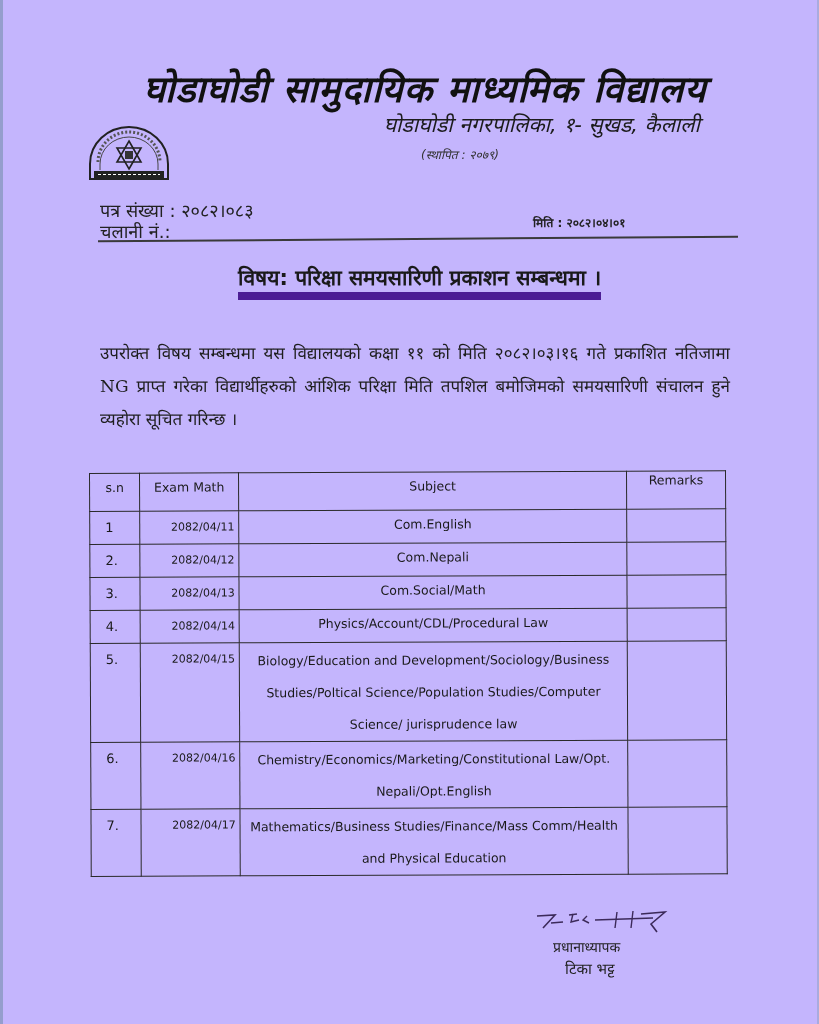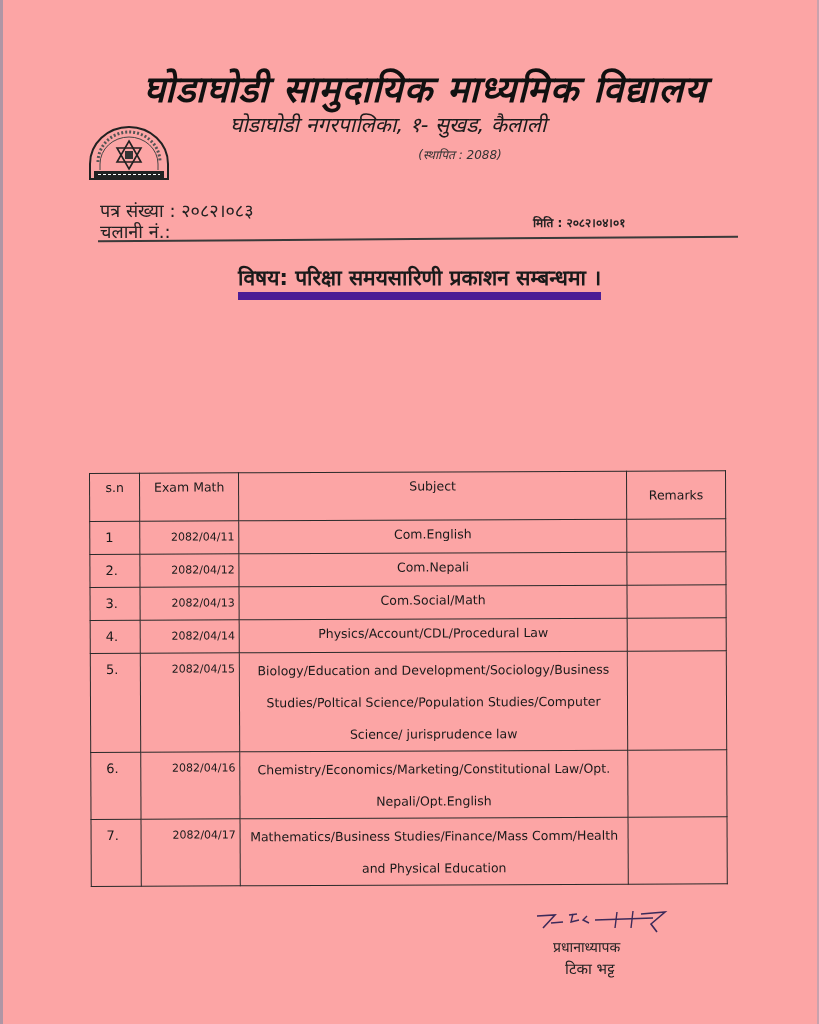--- a/index.html
+++ b/index.html
@@ -3,32 +3,32 @@
 <meta charset="utf-8">
 <style>
   html, body { margin: 0; padding: 0; }
   body {
     width: 819px; height: 1024px; overflow: hidden;
     background: #fdfdfd;
     font-family: "DejaVu Sans", sans-serif;
     color: #1a1a1a;
     position: relative;
   }
-  .page { position: absolute; left: 0; top: 0; width: 819px; height: 1024px; background: #fca5a5; }
+  .page { position: absolute; left: 0; top: 0; width: 819px; height: 1024px; background: #c4b5fd; }
   .edge-left { position: absolute; left: 0; top: 0; width: 3px; height: 1024px; background: #6f8aa6; opacity: .55; }
   .edge-right { position: absolute; right: 0; top: 0; width: 2px; height: 1024px; background: #8aa0b8; opacity: .45; }
 
   .school-name {
     position: absolute; left: 105px; top: 62px; width: 640px;
     font-family: "DejaVu Sans", sans-serif; font-style: italic; font-weight: bold;
     font-size: 37px; letter-spacing: 1px; text-align: center; color: #111;
   }
   .school-address {
     position: absolute; left: 230px; top: 110px; width: 470px;
-    font-style: italic; font-size: 21px; text-align: left; color: #1c1c1c;
+    font-style: italic; font-size: 21px; text-align: right; color: #1c1c1c;
   }
   .established {
     position: absolute; left: 390px; top: 146px; width: 140px;
     font-style: italic; font-size: 12px; text-align: center; color: #333;
   }
   .logo {
     position: absolute; left: 86px; top: 124px; width: 86px; height: 58px;
   }
   .ref-block { position: absolute; left: 100px; top: 200px; font-size: 18px; line-height: 21px; color: #222; }
   .date-line { position: absolute; left: 533px; top: 214px; font-size: 12px; color: #222; font-weight: bold; }
@@ -45,21 +45,21 @@
     position: absolute; left: 100px; top: 430px; width: 630px; text-align: center;
     font-family: "DejaVu Sans", sans-serif; font-size: 27px; color: #1a1a1a;
   }
   table.routine {
     position: absolute; left: 89px; top: 473px; width: 637px;
     border-collapse: collapse; font-family: "DejaVu Sans", sans-serif; font-size: 12.5px; color: #1a1a1a;
     transform: rotate(-0.25deg); transform-origin: left top;
   }
   table.routine th, table.routine td { border: 1.5px solid #2a2a2a; vertical-align: top; }
   table.routine th { font-weight: normal; height: 30px; text-align: center; padding-top: 6px; }
-  table.routine th.col-remarks { vertical-align: top; padding-top: 16px; }
+  table.routine th.col-remarks { vertical-align: top; padding-top: 1px; }
   table.routine td { padding: 5px 4px; line-height: 32px; }
   table.routine td.sn { width: 30px; text-align: left; padding-left: 15px; font-size: 13px; line-height: 22px; }
   table.routine td.date { width: 90px; text-align: right; font-size: 11px; line-height: 22px; }
   table.routine td.subject { width: 378px; text-align: center; padding: 2px 4px 0 4px; }
   table.routine td.remarks { width: 90px; }
   table.routine tr.single td.subject { line-height: 24px; }
 
   .signature { position: absolute; left: 533px; top: 906px; width: 140px; height: 30px; }
   .signatory-title { position: absolute; left: 553px; top: 937px; font-size: 14px; color: #222; text-align: right; }
   .signatory-name { position: absolute; left: 565px; top: 958px; font-size: 15px; color: #222; }
@@ -79,31 +79,32 @@
       <polygon points="43,45 55,24 31,24" fill="none" stroke="#222" stroke-width="1.6"></polygon>
       <rect x="39" y="27" width="8" height="8" fill="#333"></rect>
       <rect x="8" y="47" width="70" height="7" fill="#222"></rect>
       <line x1="12" y1="50.5" x2="74" y2="50.5" stroke="#fff" stroke-width="1" stroke-dasharray="3 2"></line>
       <path d="M12 38 A31 30 0 0 1 74 38" fill="none" stroke="#555" stroke-width="3" stroke-dasharray="2 2"></path>
     </svg>
   </div>
 
   <div class="school-name">घोडाघोडी सामुदायिक माध्यमिक विद्यालय</div>
   <div class="school-address">घोडाघोडी नगरपालिका, १- सुखड, कैलाली</div>
-  <div class="established">(स्थापित : 2088)</div>
+  <div class="established">(स्थापित : २०७९)</div>
 
   <div class="ref-block">
     <div>पत्र संख्या : २०८२।०८३</div>
     <div>चलानी नं.:</div>
   </div>
   <div class="date-line">मिति : २०८२।०४।०१</div>
   <div class="rule"></div>
 
   <div class="subject-line">विषय: परिक्षा समयसारिणी प्रकाशन सम्बन्धमा ।</div>
 
+  <div class="body-text">उपरोक्त विषय सम्बन्धमा यस विद्यालयको कक्षा ११ को मिति २०८२।०३।१६ गते प्रकाशित नतिजामा NG प्राप्त गरेका विद्यार्थीहरुको आंशिक परिक्षा मिति तपशिल बमोजिमको समयसारिणी संचालन हुने व्यहोरा सूचित गरिन्छ ।</div>
 
 
   <table class="routine">
     <thead>
       <tr>
         <th>s.n</th>
         <th>Exam Math</th>
         <th>Subject</th>
         <th class="col-remarks">Remarks</th>
       </tr>

